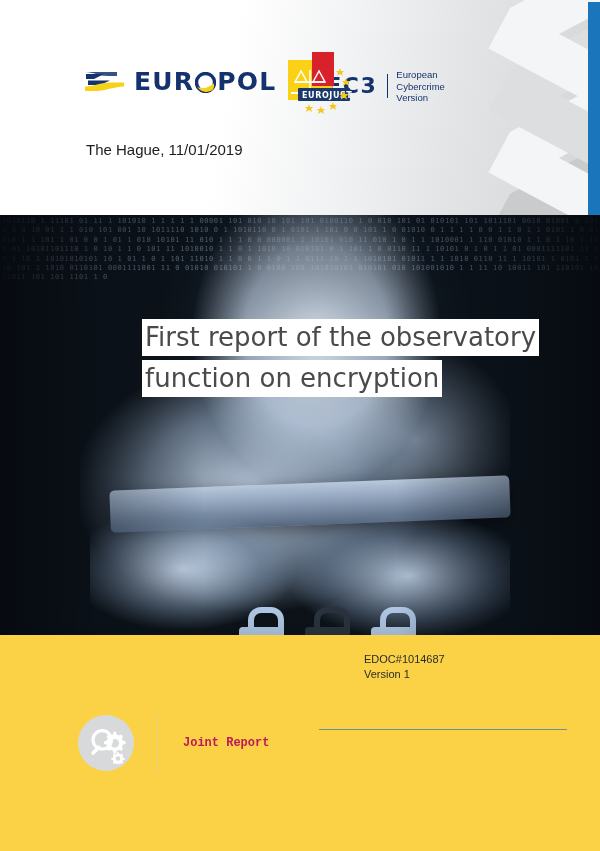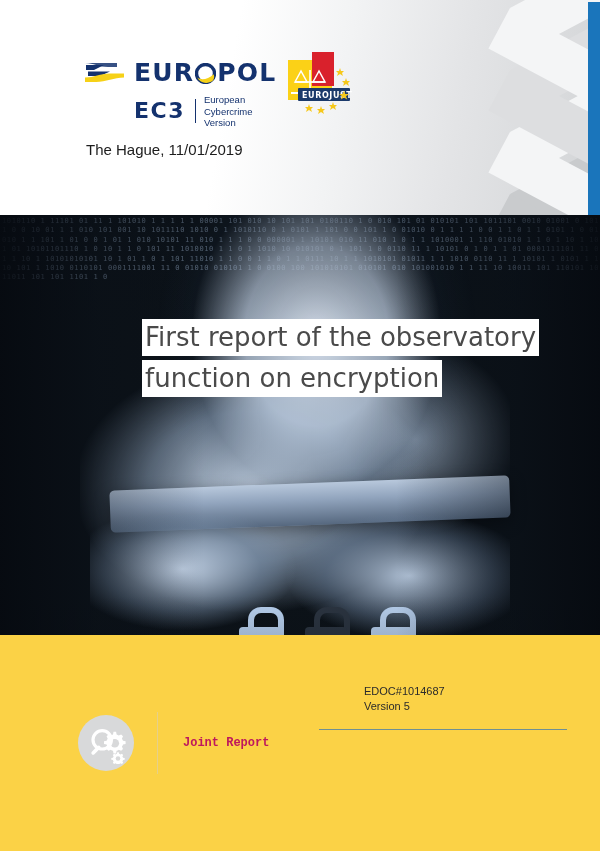--- a/index.html
+++ b/index.html
@@ -56,21 +56,21 @@
     width: 12px;
     height: 213px;
     background: #1a75bb;
   }
 
   .logo-europol {
     position: absolute;
     left: 84px;
     top: 60px;
     display: flex;
-    flex-direction: column;
+    flex-direction: row;
   }
   .eurow { display: flex; align-items: center; }
   .eu-mark {
     width: 44px; height: 24px;
     position: relative;
     margin-right: 6px;
     overflow: hidden;
   }
   .eu-word {
     font-family: "DejaVu Sans", sans-serif;
@@ -268,21 +268,21 @@
     left: 183px;
     top: 736px;
     font-family: Liberation Mono, monospace;
     font-weight: bold;
     font-size: 12px;
     color: #be185d;
   }
   .edoc {
     position: absolute;
     left: 364px;
-    top: 684px;
+    top: 652px;
     font-family: "Liberation Sans", sans-serif;
     font-size: 11px;
     color: #2b2b2b;
     line-height: 15px;
   }
   .foot-rule {
     position: absolute;
     left: 319px;
     top: 729px;
     width: 248px;
@@ -406,18 +406,18 @@
         <rect x="5.2" y="26.4" width="11.5" height="3.6" rx="1.8" transform="rotate(-45 10.9 28.2)"></rect>
       </g>
     </svg>
   </div>
   <div class="badge-divider"></div>
 
   <div class="joint-report">Joint Report</div>
 
   <div class="edoc">
     <div>EDOC#1014687</div>
-    <div>Version 5</div>
+    <div>Version 1</div>
   </div>
 
   <div class="foot-rule"></div>
 
 </div>
 
 </body></html>

